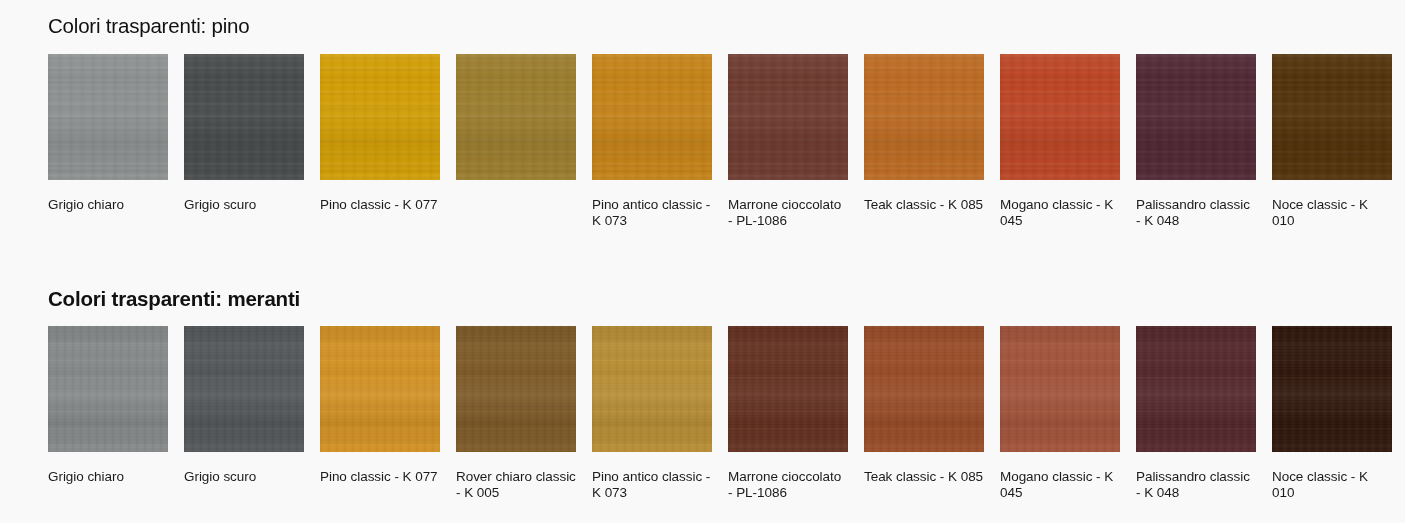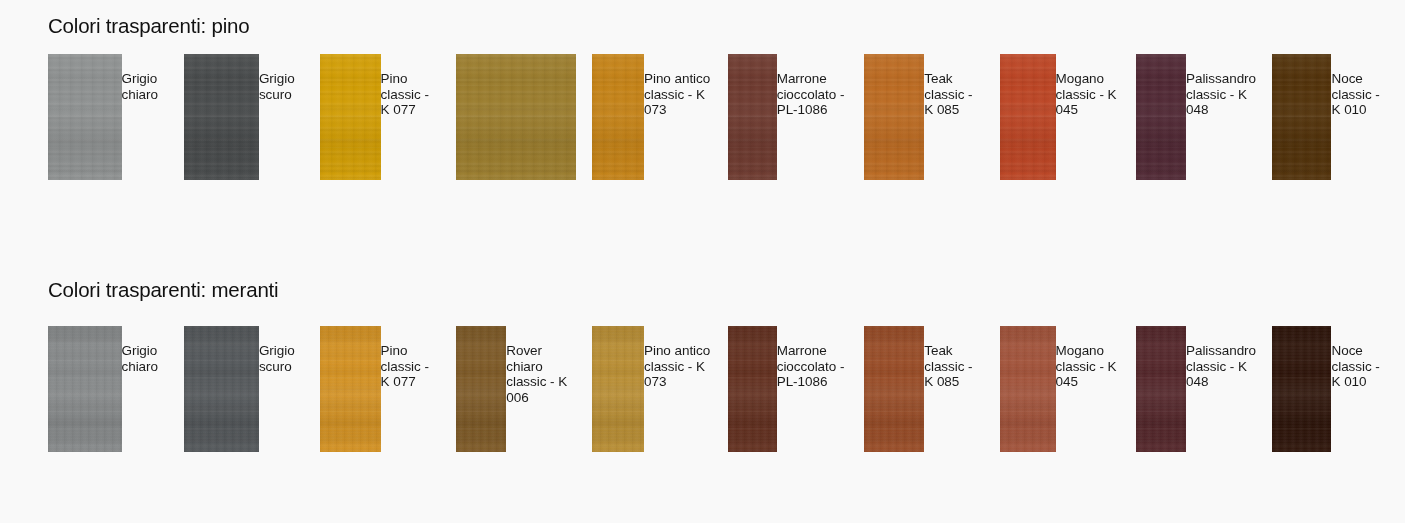--- a/index.html
+++ b/index.html
@@ -35,22 +35,21 @@
   }
   .swatch-row {
     display: flex;
     flex-wrap: nowrap;
     gap: 16px;
   }
   .swatch-cell {
     width: 120px;
     flex: 0 0 120px;
     display: flex;
-    flex-direction: row;
-    justify-content: center;
+    flex-direction: column;
   }
   .swatch {
     width: 120px;
     height: 126px;
     position: relative;
     overflow: hidden;
     background-color: #888;
   }
   
   .swatch .grain-a,
@@ -135,21 +134,21 @@
     margin-top: 17px;
     font-size: 13.5px;
     line-height: 15.5px;
     color: #1b1b1b;
     letter-spacing: -0.05px;
     max-width: 120px;
     word-wrap: break-word;
   }
   #sec-pine-title { position: absolute; left: 24px; top: 16px; }
   #sec-pine-row   { position: absolute; left: 24px; top: 54px; }
-  #sec-meranti-title { position: absolute; left: 24px; top: 280px; }
+  #sec-meranti-title { position: absolute; left: 24px; top: 289px; font-weight: bold; }
   #sec-meranti-row   { position: absolute; left: 24px; top: 326px; }
 </style>
 </head>
 <body style="background: rgb(249, 249, 249);">
 
 <div class="page">
 
   <div class="section">
     <h2 id="sec-pine-title" class="section-title">Colori trasparenti: pino</h2>
     <div id="sec-pine-row" class="swatch-row">
@@ -261,21 +260,21 @@
             <div class="grain-c"></div>
           </div>
           <div class="swatch-label">Pino classic - K 077</div>
         </div>
         <div class="swatch-cell">
           <div class="swatch meranti" style="background-color: rgb(127, 90, 38);">
             <div class="grain-a"></div>
             <div class="grain-b"></div>
             <div class="grain-c"></div>
           </div>
-          <div class="swatch-label">Rover chiaro classic - K 006</div>
+          <div class="swatch-label">Rover chiaro classic - K 005</div>
         </div>
         <div class="swatch-cell">
           <div class="swatch meranti" style="background-color: rgb(187, 143, 51);">
             <div class="grain-a"></div>
             <div class="grain-b"></div>
             <div class="grain-c"></div>
           </div>
           <div class="swatch-label">Pino antico classic - K 073</div>
         </div>
         <div class="swatch-cell">

